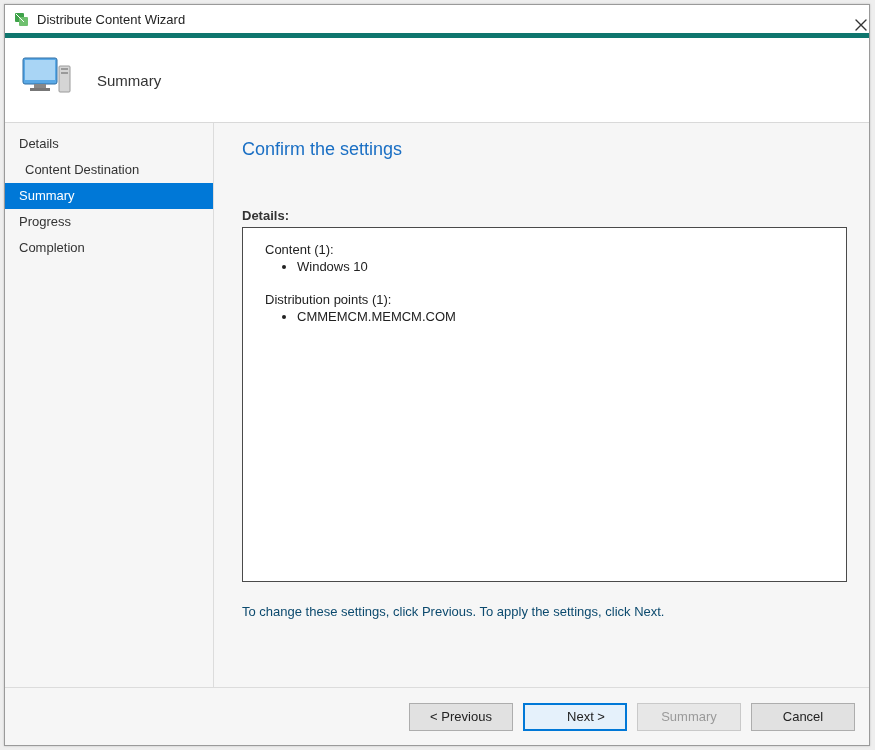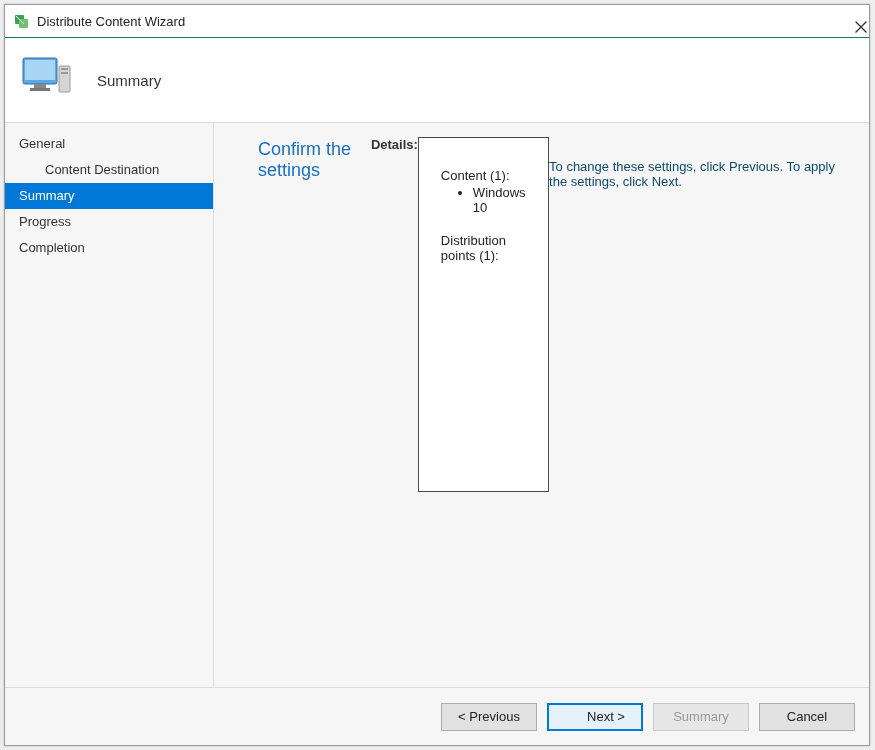--- a/index.html
+++ b/index.html
@@ -15,21 +15,21 @@
     width: 866px; height: 742px;
     background: #ffffff;
     border: 1px solid #9a9a9a;
     display:flex; flex-direction:column;
     box-shadow: 0 0 2px rgba(0,0,0,.2);
   }
   .titlebar {
     height: 33px;
     display:flex; align-items:center;
     padding: 0 8px;
-    border-bottom: 1px solid #0f766e;
+    border-bottom: 5px solid #0f766e;
     background:#ffffff;
   }
   .titlebar .app-icon { width:16px; height:16px; margin-right:8px; }
   .titlebar .title { flex:1; color:#222; font-size:13px; }
   .titlebar .close-icon { width:12px; height:12px; cursor:pointer; padding:6px; }
 
   .header {
     height: 85px;
     display:flex; align-items:center;
     padding-left: 14px;
@@ -47,59 +47,59 @@
     width: 208px;
     padding-top: 8px;
     background:#f6f6f6;
   }
   .sidebar .nav-item {
     height: 26px; line-height:26px;
     padding-left: 14px;
     color:#333; font-size:13px;
     cursor:pointer;
   }
-  .sidebar .nav-item.indent { padding-left: 40px; }
+  .sidebar .nav-item.indent { padding-left: 20px; }
   .sidebar .nav-item.active {
     background:#0078d7; color:#ffffff;
   }
 
   .main {
     flex:1;
     background:#f6f6f6;
     border-left: 1px solid #dcdcdc;
-    padding: 14px 22px 14px 44px;
-    display:flex; flex-direction:row;
+    padding: 14px 22px 14px 28px;
+    display:flex; flex-direction:column;
   }
   .main .heading {
     color:#1a6fc4; font-size:18px; font-weight:400;
     margin: 2px 0 48px 0;
   }
   .main .details-label { color:#333; margin-bottom:4px;font-weight:bold; }
   .details-box {
     background:#ffffff;
     border:1px solid #4a4a4a;
     padding: 14px 18px 10px 22px;
     height: 355px;
     overflow:auto;
     font-size:13px; color:#222;
   }
-  .details-box .section-head { margin-top:16px; }
+  .details-box .section-head { margin-top:0; }
   .details-box .section { margin-bottom: 18px; }
   .details-box ul { margin:2px 0 0 0; padding-left: 32px; }
   .details-box li { list-style: disc; }
   .hint { margin-top: 22px; color:#0c4a6e; }
   .footer {
     height: 58px;
     border-top:1px solid #dcdcdc;
     background:#f6f6f6;
     display:flex; align-items:center; justify-content:flex-end;
     padding-right: 14px; gap: 10px;
   }
   .btn {
-    width: 96px; height:28px;
+    width: 104px; height:28px;
     background:#e1e1e1;
     border:1px solid #adadad;
     font-size:13px; color:#222;
     cursor:pointer;
   }
   .btn:disabled { color:#9a9a9a; cursor:default; background:#e7e7e7; border-color:#c9c9c9;}
   .btn.default { background:#e5f1fb; border:2px solid #0078d7;padding-left:28px; }
 </style>
 </head>
 <body>
@@ -133,39 +133,42 @@
         <rect x="42" y="16" width="7" height="2" fill="#9a9a9a"></rect>
         <rect x="42" y="20" width="7" height="2" fill="#9a9a9a"></rect>
       </svg>
     </span>
     <span class="page-title">Summary</span>
   </div>
 
   <div class="body">
 
     <div class="sidebar" id="sidebar">
-        <div class="nav-item">General</div>
+        <div class="nav-item">Details</div>
         <div class="nav-item indent">Content Destination</div>
         <div class="nav-item active">Summary</div>
         <div class="nav-item">Progress</div>
         <div class="nav-item">Completion</div>
       </div>
 
     <div class="main">
       <div class="heading">Confirm the settings</div>
       <div class="details-label">Details:</div>
       <div class="details-box" id="details-box">
           <div class="section">
             <div class="section-head">Content (1):</div>
             <ul>
               <li>Windows 10</li>
             </ul>
           </div>
           <div class="section">
             <div class="section-head">Distribution points (1):</div>
+            <ul>
+              <li>CMMEMCM.MEMCM.COM</li>
+            </ul>
           </div>
         </div>
       <div class="hint">To change these settings, click Previous. To apply the settings, click Next.</div>
     </div>
 
   </div>
 
   <div class="footer">
     <button class="btn">&lt; Previous</button>
     <button class="btn default">Next &gt;</button>

